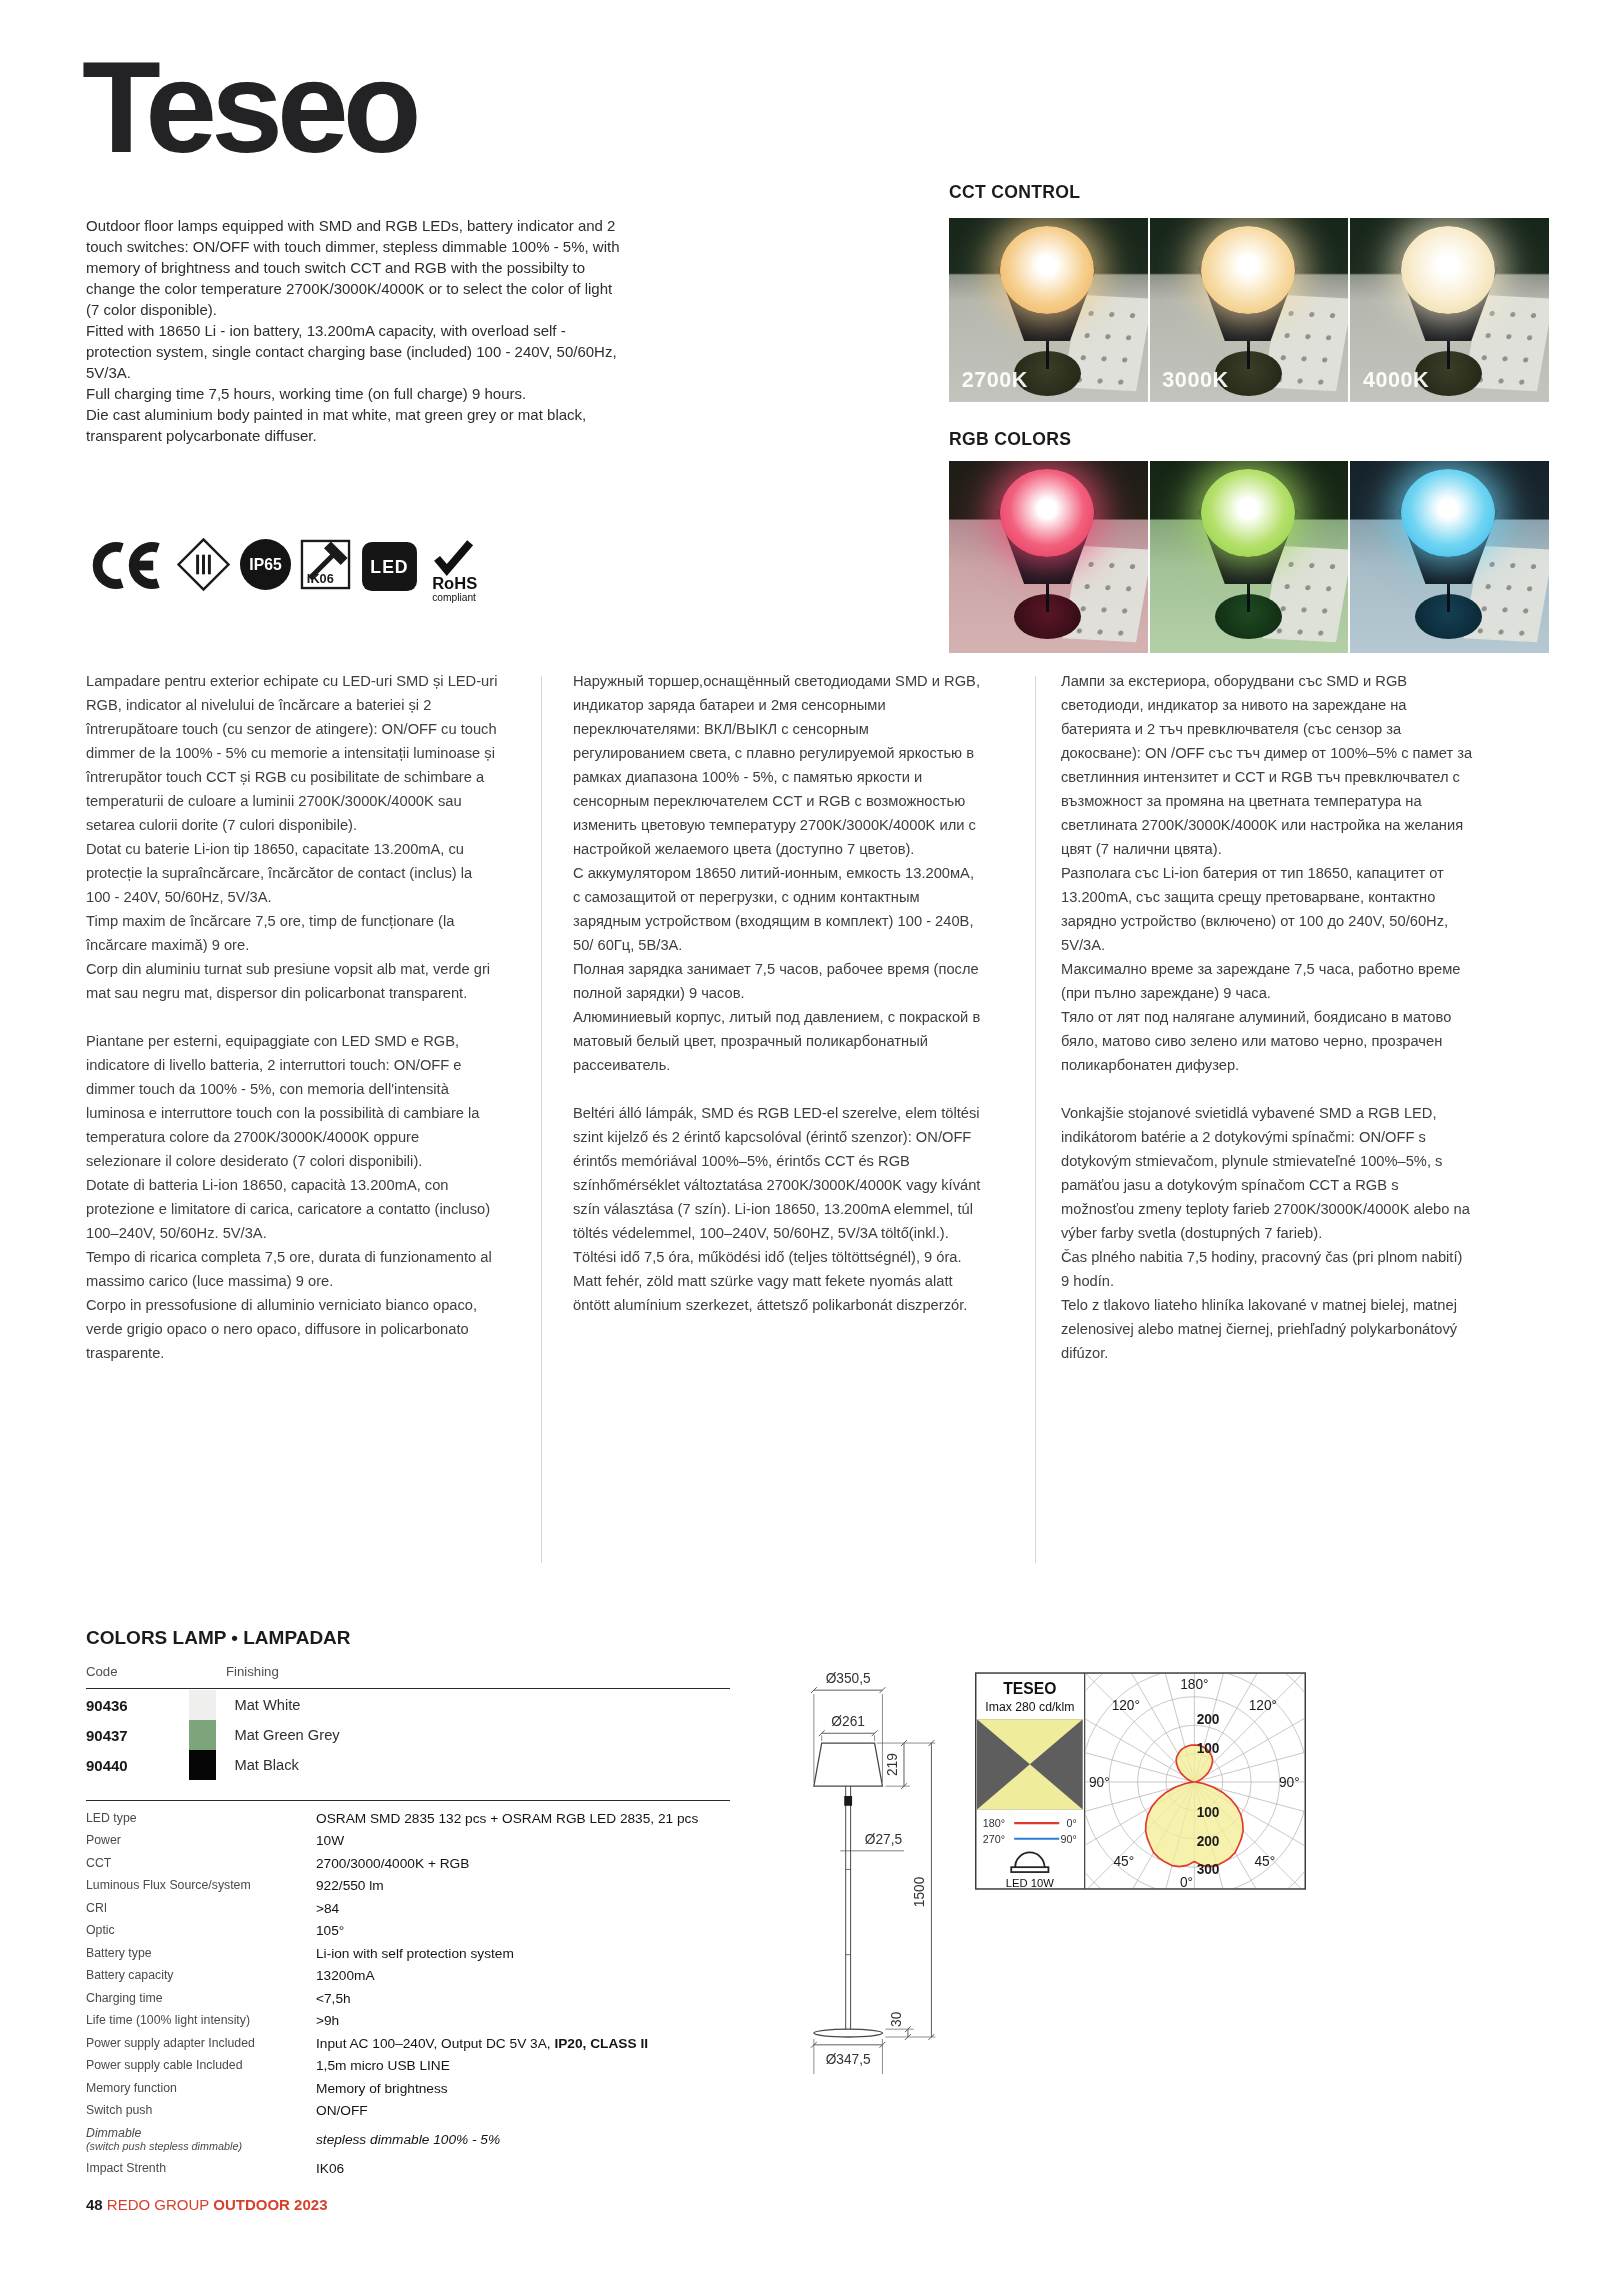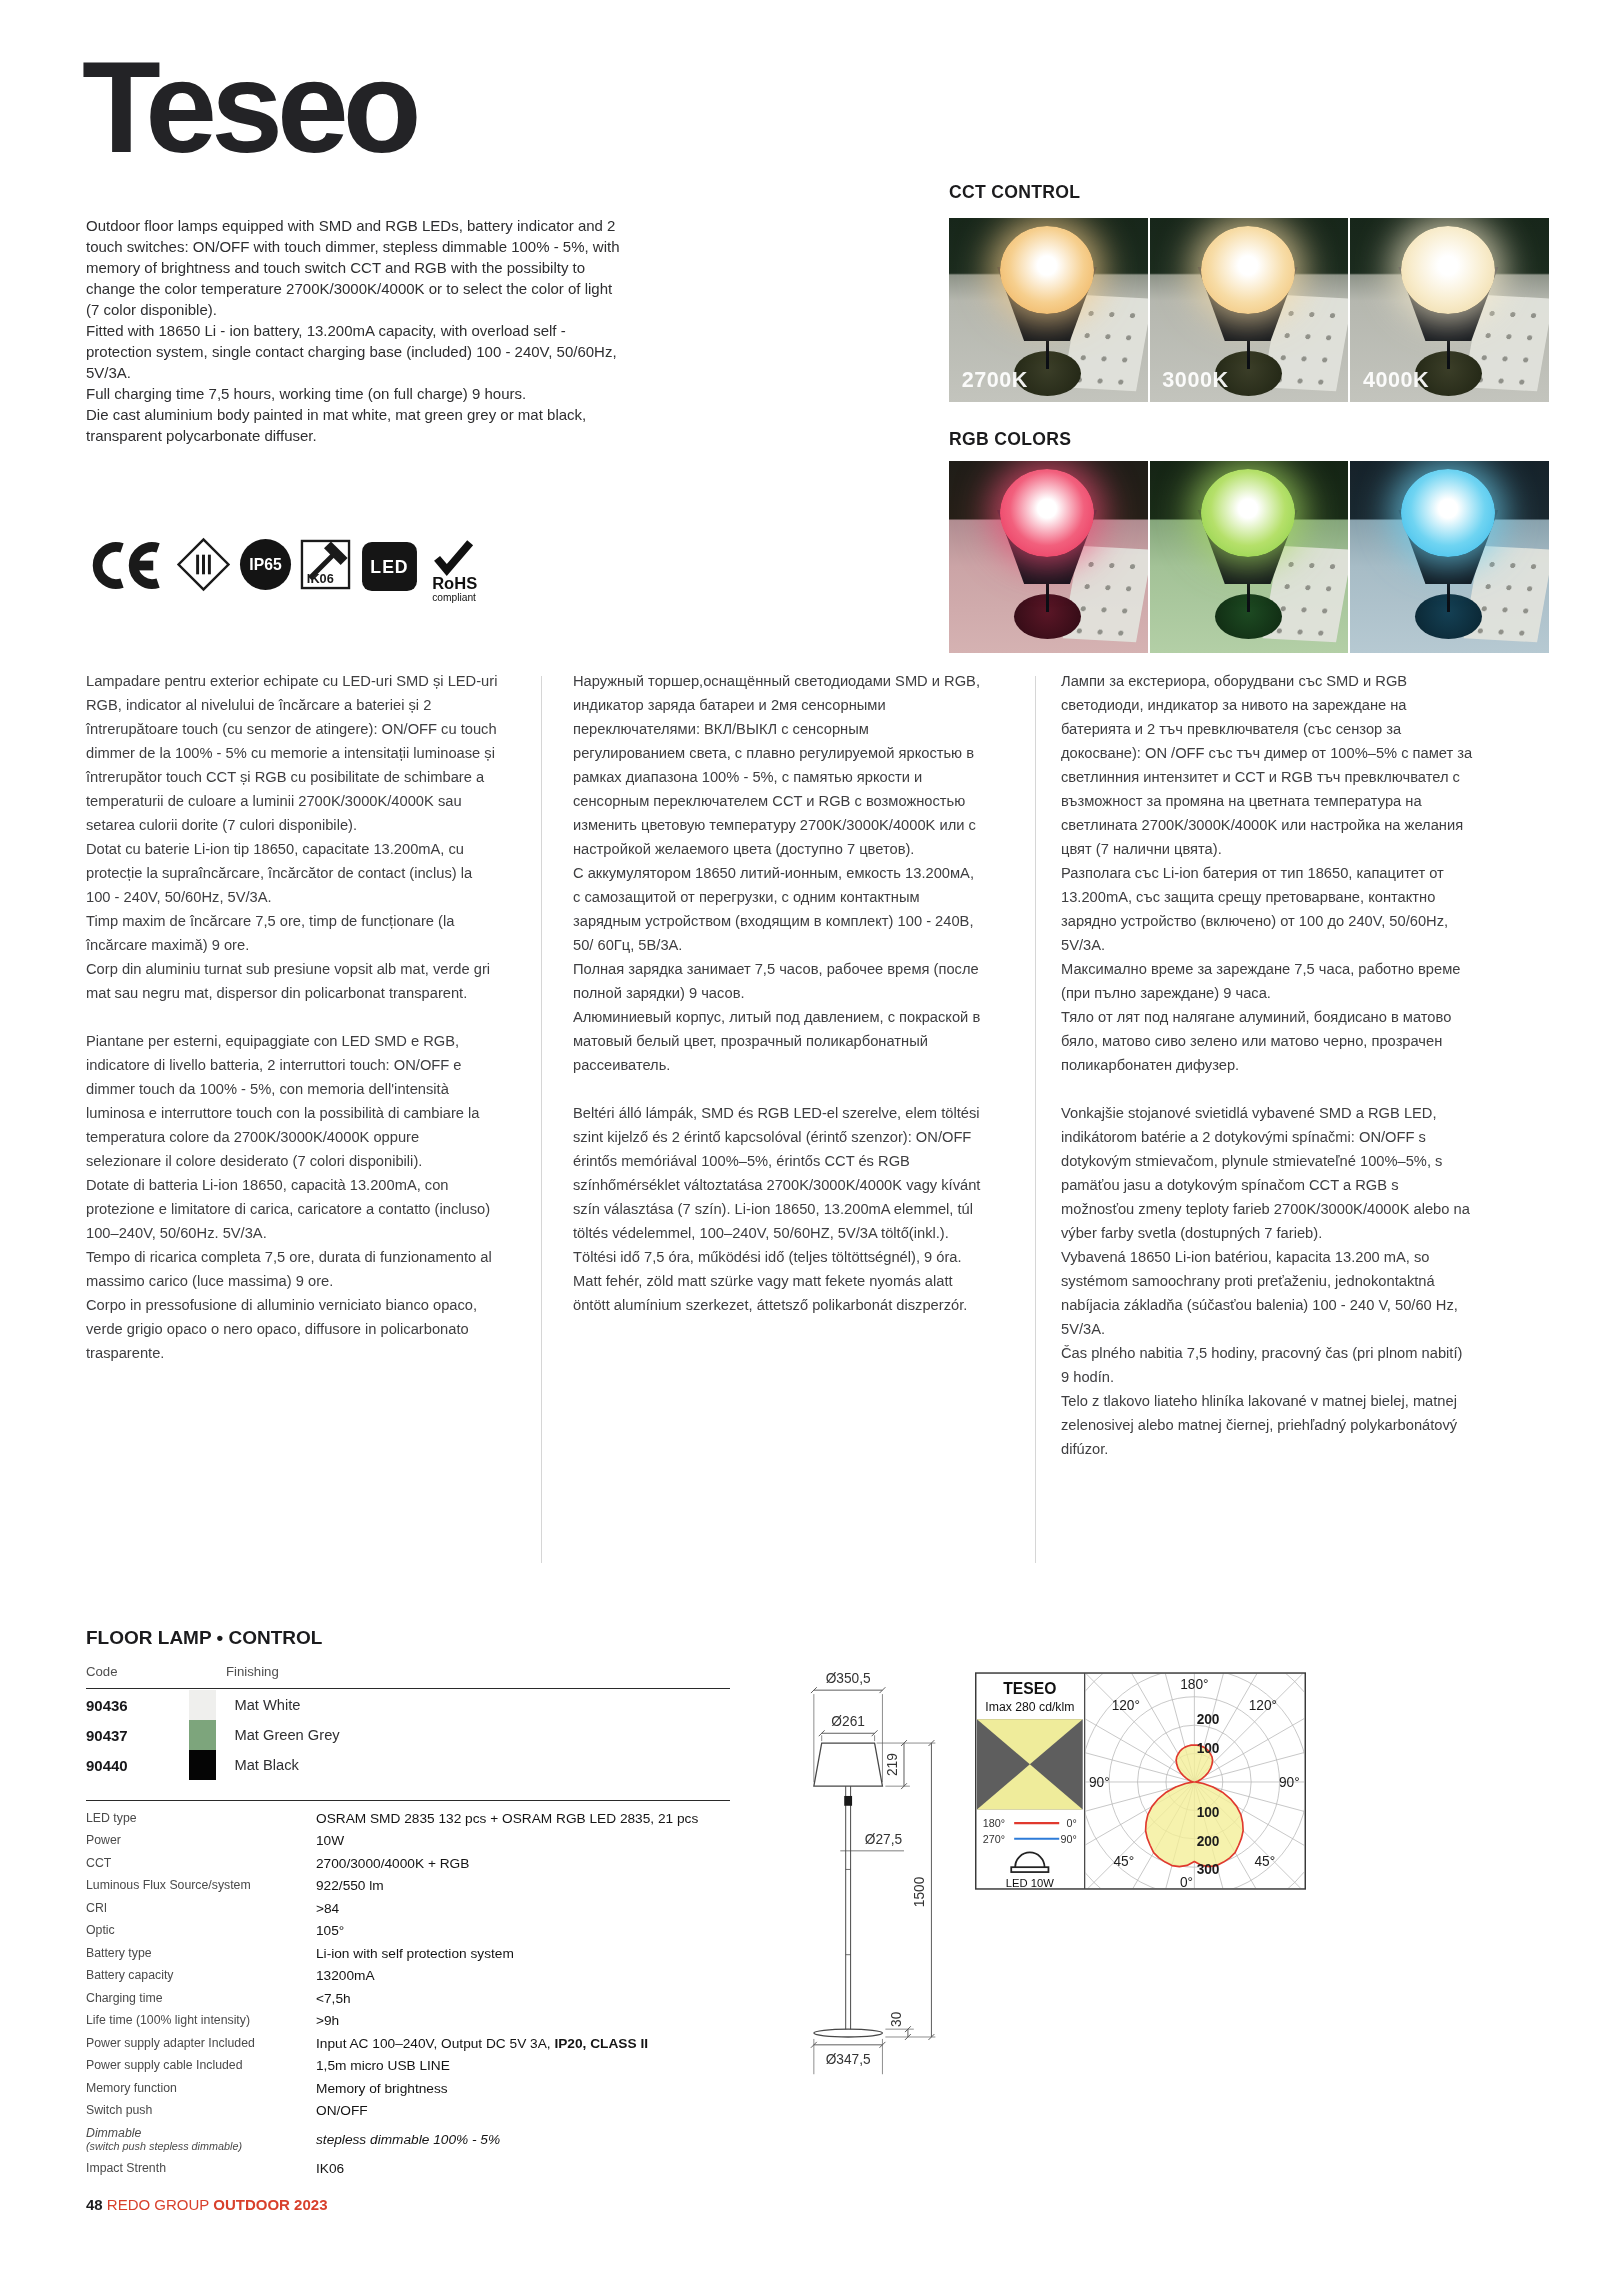--- a/index.html
+++ b/index.html
@@ -212,27 +212,26 @@
   <div class="vdiv" style="left:1035px"></div>
   <div class="lang-col" style="left:1061px">
     <div class="lang-block">
       <p>Лампи за екстериора, оборудвани със SMD и RGB светодиоди, индикатор за нивото на зареждане на батерията и 2 тъч превключвателя (със сензор за докосване): ON /OFF със тъч димер от 100%–5% с памет за светлинния интензитет и CCT и RGB тъч превключвател с възможност за промяна на цветната температура на светлината 2700K/3000K/4000K или настройка на желания цвят (7 налични цвята).</p>
       <p>Разполага със Li-ion батерия от тип 18650, капацитет от 13.200mA, със защита срещу претоварване, контактно зарядно устройство (включено) от 100 до 240V, 50/60Hz, 5V/3A.</p>
       <p>Максимално време за зареждане 7,5 часа, работно време (при пълно зареждане) 9 часа.</p>
       <p>Тяло от лят под налягане алуминий, боядисано в матово бяло, матово сиво зелено или матово черно, прозрачен поликарбонатен дифузер.</p>
     </div>
     <div class="lang-block">
       <p>Vonkajšie stojanové svietidlá vybavené SMD a RGB LED, indikátorom batérie a 2 dotykovými spínačmi: ON/OFF s dotykovým stmievačom, plynule stmievateľné 100%–5%, s pamäťou jasu a dotykovým spínačom CCT a RGB s možnosťou zmeny teploty farieb 2700K/3000K/4000K alebo na výber farby svetla (dostupných 7 farieb).</p>
-      <p>Vybavená 18650 Li-ion batériou, kapacita 13.200 mA, so systémom samoochrany proti preťaženiu, jednokontaktná nabíjacia základňa (súčasťou balenia) 100 - 240 V, 50/60 Hz, 5V/3A.</p>
       <p>Čas plného nabitia 7,5 hodiny, pracovný čas (pri plnom nabití) 9 hodín.</p>
       <p>Telo z tlakovo liateho hliníka lakované v matnej bielej, matnej zelenosivej alebo matnej čiernej, priehľadný polykarbonátový difúzor.</p>
     </div>
   </div>
 
-  <div class="abs" id="floor-heading">FLOOR LAMP • CONTROL</div>
+  <div class="abs" id="floor-heading">COLORS LAMP • LAMPADAR</div>
   <div class="abs" id="code-header">
     <span>Code</span>
     <span class="fin">Finishing</span>
   </div>
   <div class="hrule" style="top:1688px"></div>
   <div class="abs" id="variants">
     <div class="var-row">
       <span class="var-code">90436</span>
       <span class="var-swatch" style="background:#efefed"></span>
       <span class="var-fin">Mat White</span>

